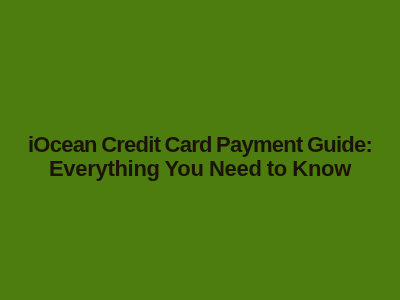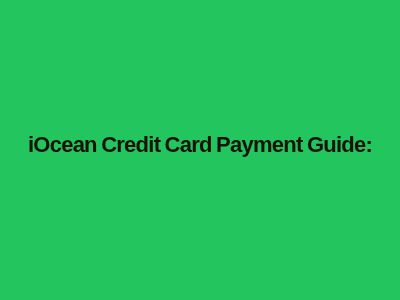--- a/index.html
+++ b/index.html
@@ -14,21 +14,21 @@
     overflow: hidden;
     font-family: "Liberation Sans", "DejaVu Sans", sans-serif;
   }
 
   
   .banner {
     position: relative;
     box-sizing: border-box;
     width: 400px;
     height: 300px;
-    background-color: #22c55e;
+    background-color: #4d7c0f;
     display: flex;
     align-items: center;
     justify-content: center;
     overflow: hidden;
   }
 
   
   .headline {
     position: absolute;
     left: 0;
@@ -64,15 +64,16 @@
     word-spacing: -0.5px;
   }
 </style>
 </head>
 <body>
 
 <div class="banner">
 
   <h1 class="headline">
     <span class="headline-line headline-line--primary">iOcean Credit Card Payment Guide:</span>
+    <span class="headline-line headline-line--secondary">Everything You Need to Know</span>
   </h1>
 
 </div>
 
 </body></html>

